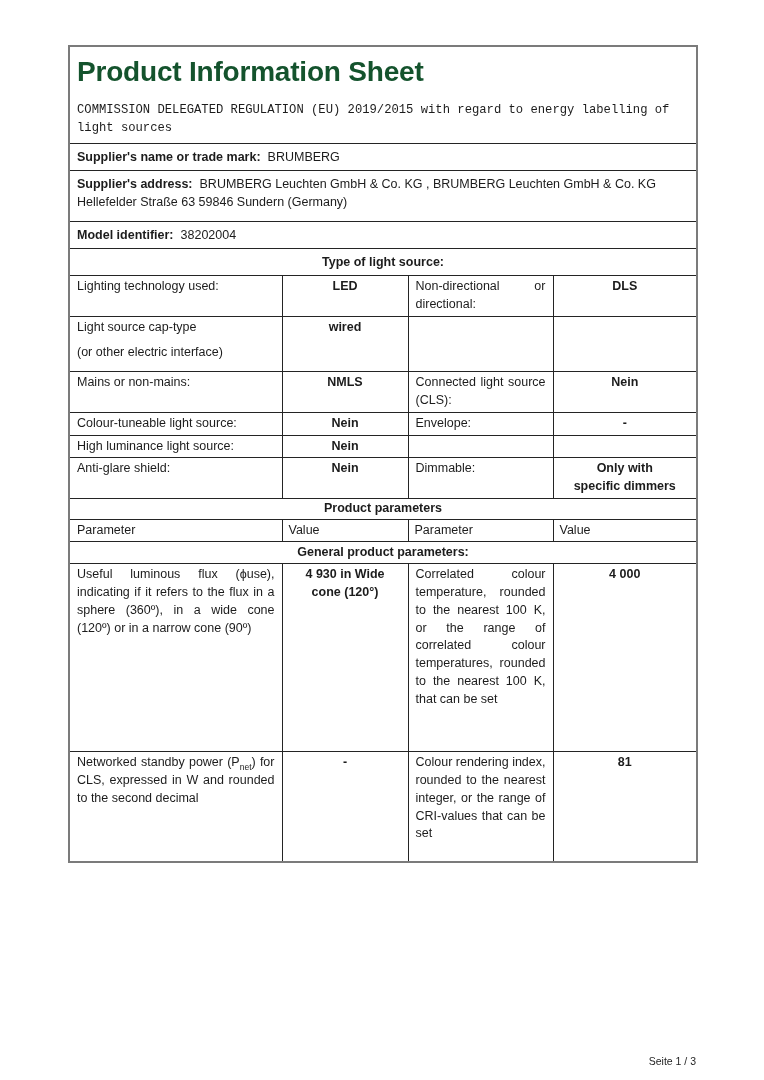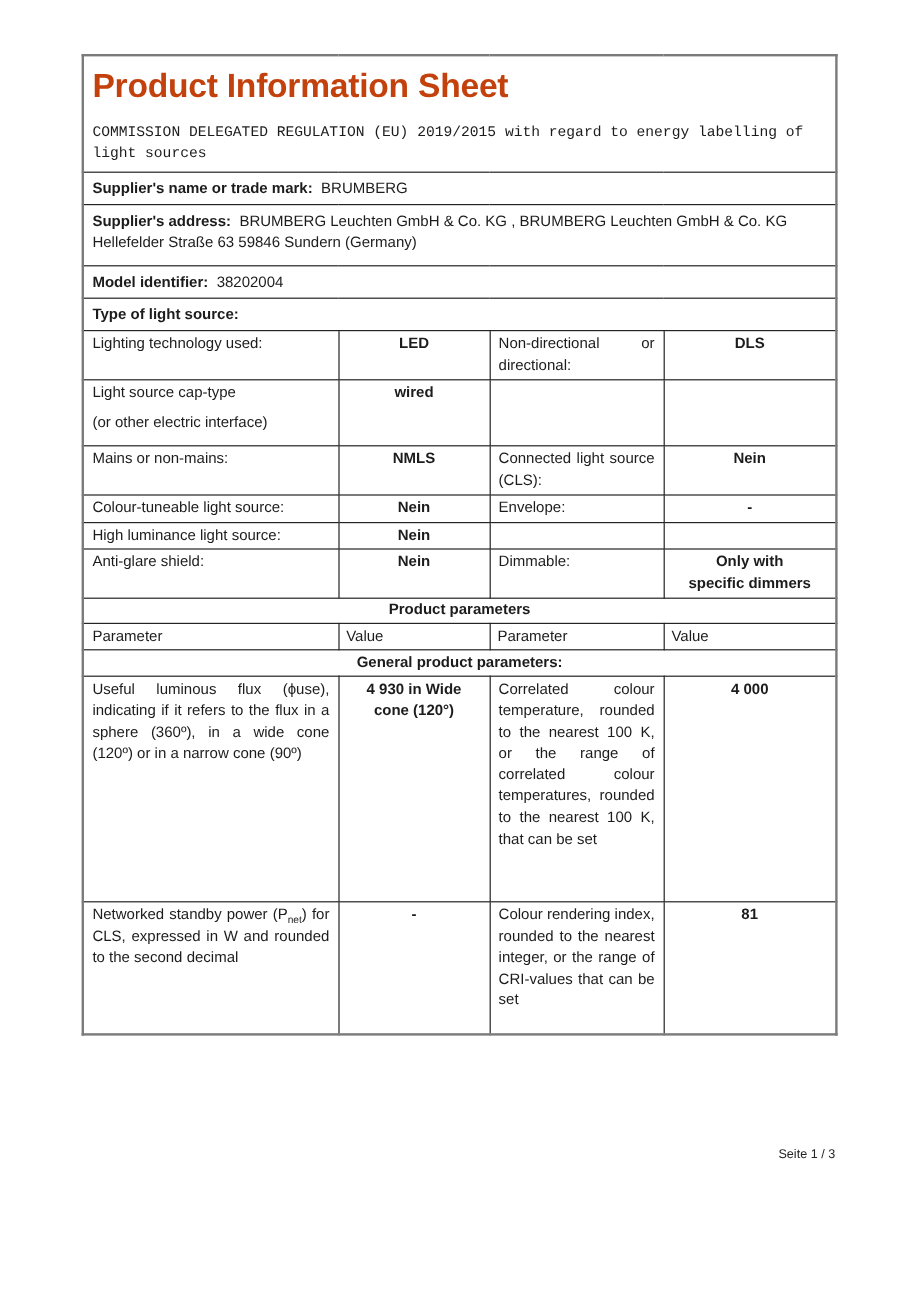--- a/index.html
+++ b/index.html
@@ -30,33 +30,33 @@
     font-size: 12.5px;
     line-height: 1.42;
     padding: 2px 6px;
     word-wrap: break-word;
   }
   
   td.head-block { padding: 4px 8px 6px 7px; }
   h1.doc-title {
     font-size: 28px;
     font-weight: bold;
-    color: #c2410c;
+    color: #14532d;
     margin: 1px 0 9px 0;
     letter-spacing: -0.2px;
   }
   p.reg {
     font-size: 12.2px;
     margin: 0;
     line-height: 1.5;
     font-family: Liberation Mono, monospace;
   }
   
   td.info-row { padding: 5px 7px 2px 7px; }
-  .b { font-weight: bold; }
+  .b { font-weight: bold; text-align: center; }
   .lv { margin-left: 7px; }
   
   td.sect {
     text-align: center;
     font-weight: bold;
     padding: 1px 4px;
     vertical-align: middle;
   }
   
   td.lbl {
@@ -71,21 +71,21 @@
     padding: 2px 4px;
     font-weight: bold;
   }
   sub {
     font-size: 0.68em;
     line-height: 0;
   }
   .footer {
     position: absolute;
     left: 68px;
-    top: 956px;
+    top: 1055px;
     width: 628px;
     text-align: right;
     font-size: 10.5px;
     color: #242424;
   }
 </style>
 </head>
 <body>
 
 <div class="sheet-wrap">

